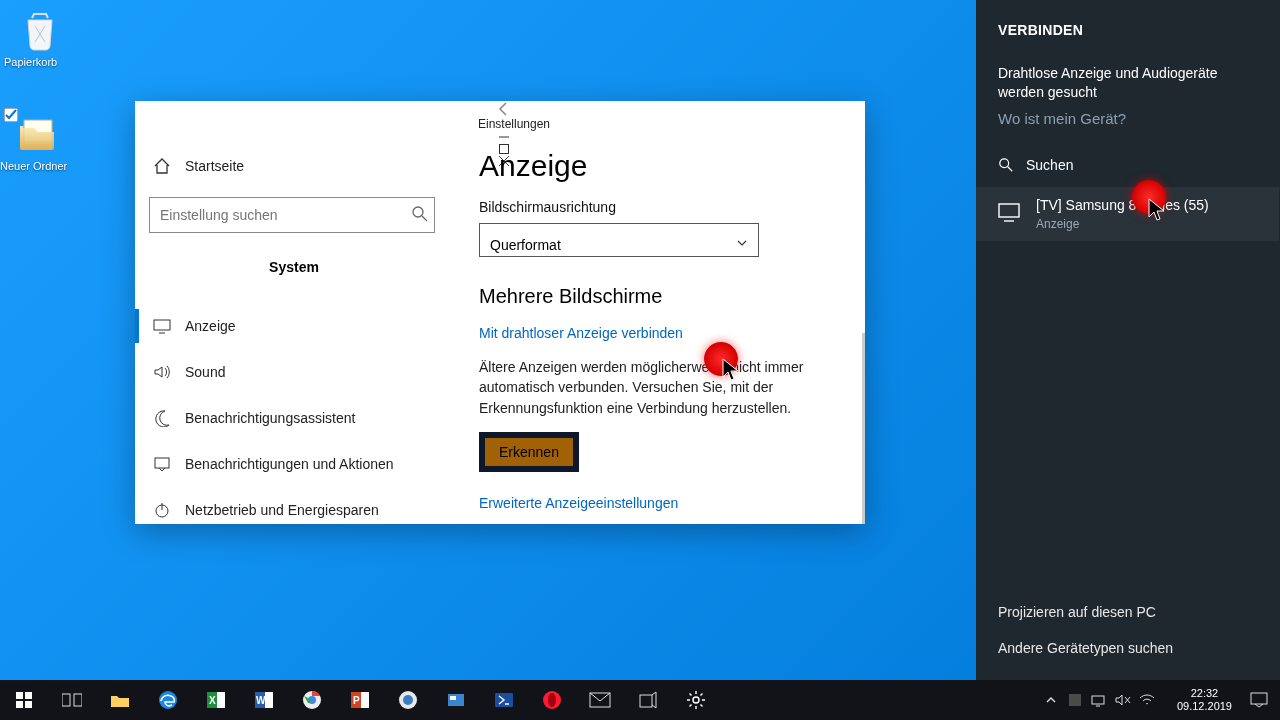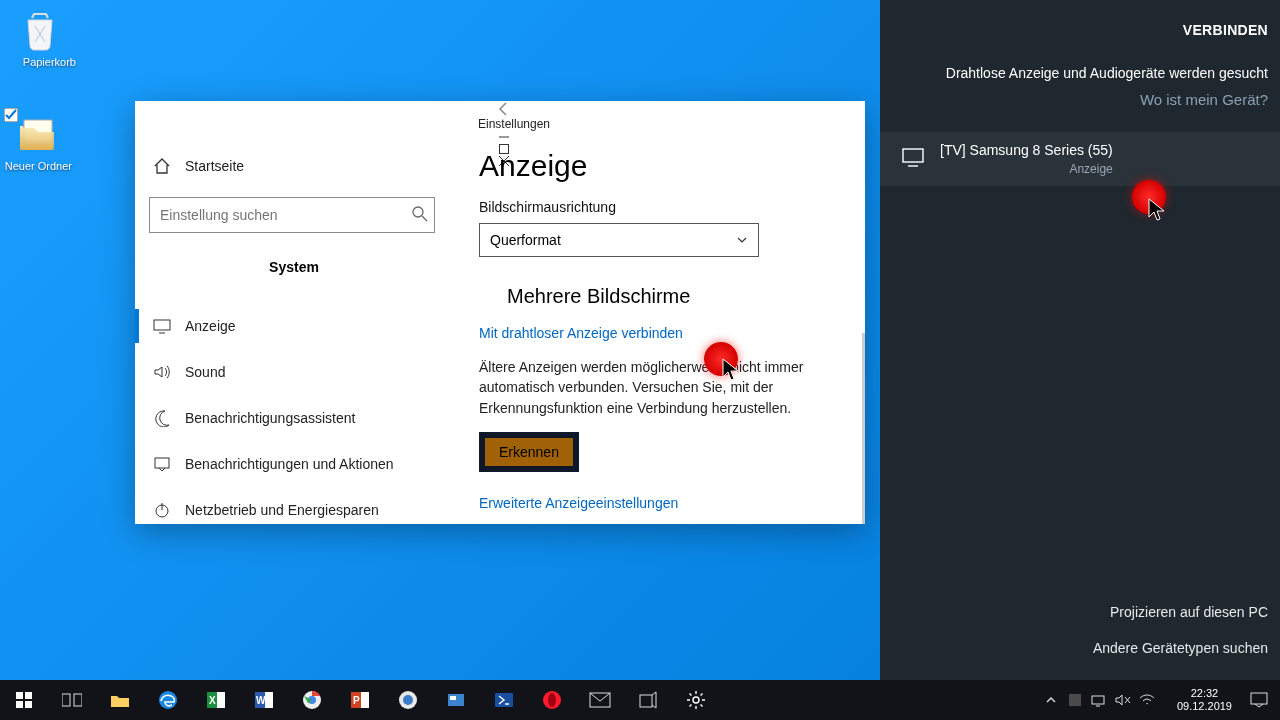--- a/index.html
+++ b/index.html
@@ -1,20 +1,20 @@
 <!DOCTYPE html>
 <html><head>
 <meta charset="utf-8">
 <style>
   * { margin: 0; padding: 0; box-sizing: border-box; font-family: "Segoe UI", Arial, sans-serif; }
   html, body { width: 1280px; height: 720px; overflow: hidden; }
   body { background: linear-gradient(135deg, #1a9fff 0%, #0078d7 100%); position: relative; }
 
   
-  .desktop-icon { position: absolute; width: 72px; text-align: right; color: #fff; font-size: 11px; text-shadow: 0 1px 2px rgba(0,0,0,0.6); }
+  .desktop-icon { position: absolute; width: 72px; text-align: left; color: #fff; font-size: 11px; text-shadow: 0 1px 2px rgba(0,0,0,0.6); }
   .desktop-icon .ico { width: 44px; height: 44px; margin: 0 auto 4px auto; }
   .recycle .ico svg { width: 44px; height: 44px; }
   .newfolder .ico svg { width: 44px; height: 44px; }
   .checkmark { position: absolute; top: -4px; left: 4px; width: 14px; height: 14px; }
 
   
   .window { position: absolute; left: 135px; top: 101px; width: 730px; height: 423px; background: #fff; box-shadow: 0 8px 30px rgba(0,0,0,0.3); display: flex; flex-direction: column; }
   .titlebar { height: 32px; display: flex; align-items: center; padding: 0 6px 0 14px; border-bottom: 1px solid transparent; font-size: 12px; color: #222; flex-direction: column; }
   .titlebar .back { width: 24px; height: 24px; display: inline-flex; align-items: center; justify-content: center; color: #888; }
   .titlebar .title { margin-left: 20px; flex: 1; }
@@ -27,29 +27,29 @@
   .search-icon { position: absolute; right: 10px; top: 8px; }
   .cat-bold { margin-top: 20px; font-size: 14px; font-weight: 600; padding: 6px 0; text-align: center; }
   .navlist { margin-top: 22px; }
   .navitem { display: flex; align-items: center; gap: 14px; height: 46px; padding: 0 4px; font-size: 14px; color: #222; }
   .navitem.active { position: relative; }
   .navitem.active::before { content: ""; position: absolute; left: -14px; top: 6px; bottom: 6px; width: 4px; background: #0078d7; }
 
   .content { flex: 1; padding: 16px 26px 0 26px; overflow: hidden; position: relative; }
   .content h1 { font-size: 30px; font-weight: 400; margin-bottom: 16px; }
   .lbl { font-size: 14px; color: #111; margin-bottom: 8px; }
-  .dropdown { width: 280px; height: 34px; border: 1px solid #555; display: flex; align-items: center; justify-content: space-between; padding: 0 10px; font-size: 14px; }
-  .content h2 { font-size: 20px; font-weight: 400; margin-top: 28px; margin-bottom: 16px; margin-left: 28px; }
+  .dropdown { width: 280px; height: 34px; border: 1px solid #555; display: flex; justify-content: space-between; padding: 13px 10px; font-size: 14px; }
+  .content h2 { font-size: 20px; font-weight: 400; margin-top: 28px; margin-bottom: 16px; }
   .linktext { font-size: 14px; color: #0067c0; margin-bottom: 16px; display: inline-block; }
   .bodytxt { font-size: 14px; color: #222; line-height: 1.45; max-width: 360px; }
   .btn-detect { margin-top: 14px; padding: 6px 14px; border: 6px solid #0f172a; background: #a16207; font-size: 14px; cursor: pointer; }
   .scrollhint { position:absolute; right:0; top:200px; bottom:0; width:3px; background:#ccc; }
 
   
-  .connect { position: absolute; right: 0; top: 0; width: 400px; height: 680px; background: #1f272f; color: #fff; padding: 22px 12px 14px 22px; display: flex; flex-direction: column; text-align: right; }
+  .connect { position: absolute; right: 0; top: 0; width: 304px; height: 680px; background: #1f272f; color: #fff; padding: 22px 23px 14px 22px; display: flex; flex-direction: column; }
   .connect h3 { font-size: 14px; font-weight: 600; letter-spacing: .3px; margin-bottom: 26px; }
   .connect .msg { font-size: 14px; margin-bottom: 8px; line-height: 1.35; }
   .connect .where { font-size: 15px; color: #8aa0b4; margin-bottom: 24px; }
   .csearch { display: flex; align-items: center; gap: 12px; padding: 6px 0 14px 0; font-size: 14px; }
   .device-row { margin: 0 -22px; padding: 10px 22px; background: #2a323a; display: flex; align-items: flex-start; gap: 16px; position: relative; }
   .device-row .dname { font-size: 14px; }
   .device-row .dtype { font-size: 12px; color: #9aa8b5; margin-top: 4px; }
   .connect-bottom { margin-top: auto; }
   .clink { font-size: 14px; color: #e8e8e8; padding: 10px 0; }
 
@@ -225,20 +225,29 @@
 <div class="cursor-arrow" style="left:722px; top:358px;">
   <svg viewBox="0 0 20 24">
       <path d="M1 1l0 18 5-5 3 8 3-1-3-8h7z" fill="#000" stroke="#fff" stroke-width="1"></path>
     </svg>
 </div>
 
 <div class="connect">
   <h3>VERBINDEN</h3>
   <div class="msg">Drahtlose Anzeige und Audiogeräte werden gesucht</div>
   <div class="where">Wo ist mein Gerät?</div>
+  <div class="csearch">
+    <span>
+        <svg width="16" height="16" viewBox="0 0 18 18">
+          <circle cx="7" cy="7" r="5" stroke="#fff" fill="none" stroke-width="1.4"></circle>
+          <line x1="11" y1="11" x2="16" y2="16" stroke="#fff" stroke-width="1.4"></line>
+        </svg>
+      </span>
+    <span>Suchen</span>
+  </div>
   <div class="device-row">
     <span style="margin-top:4px;">
         <svg width="22" height="22" viewBox="0 0 22 22">
           <rect x="1" y="3" width="20" height="13" stroke="#fff" fill="none" stroke-width="1.4"></rect>
           <line x1="6" y1="20" x2="16" y2="20" stroke="#fff" stroke-width="1.4"></line>
         </svg>
       </span>
     <div>
       <div class="dname">[TV] Samsung 8 Series (55)</div>
       <div class="dtype">Anzeige</div>

